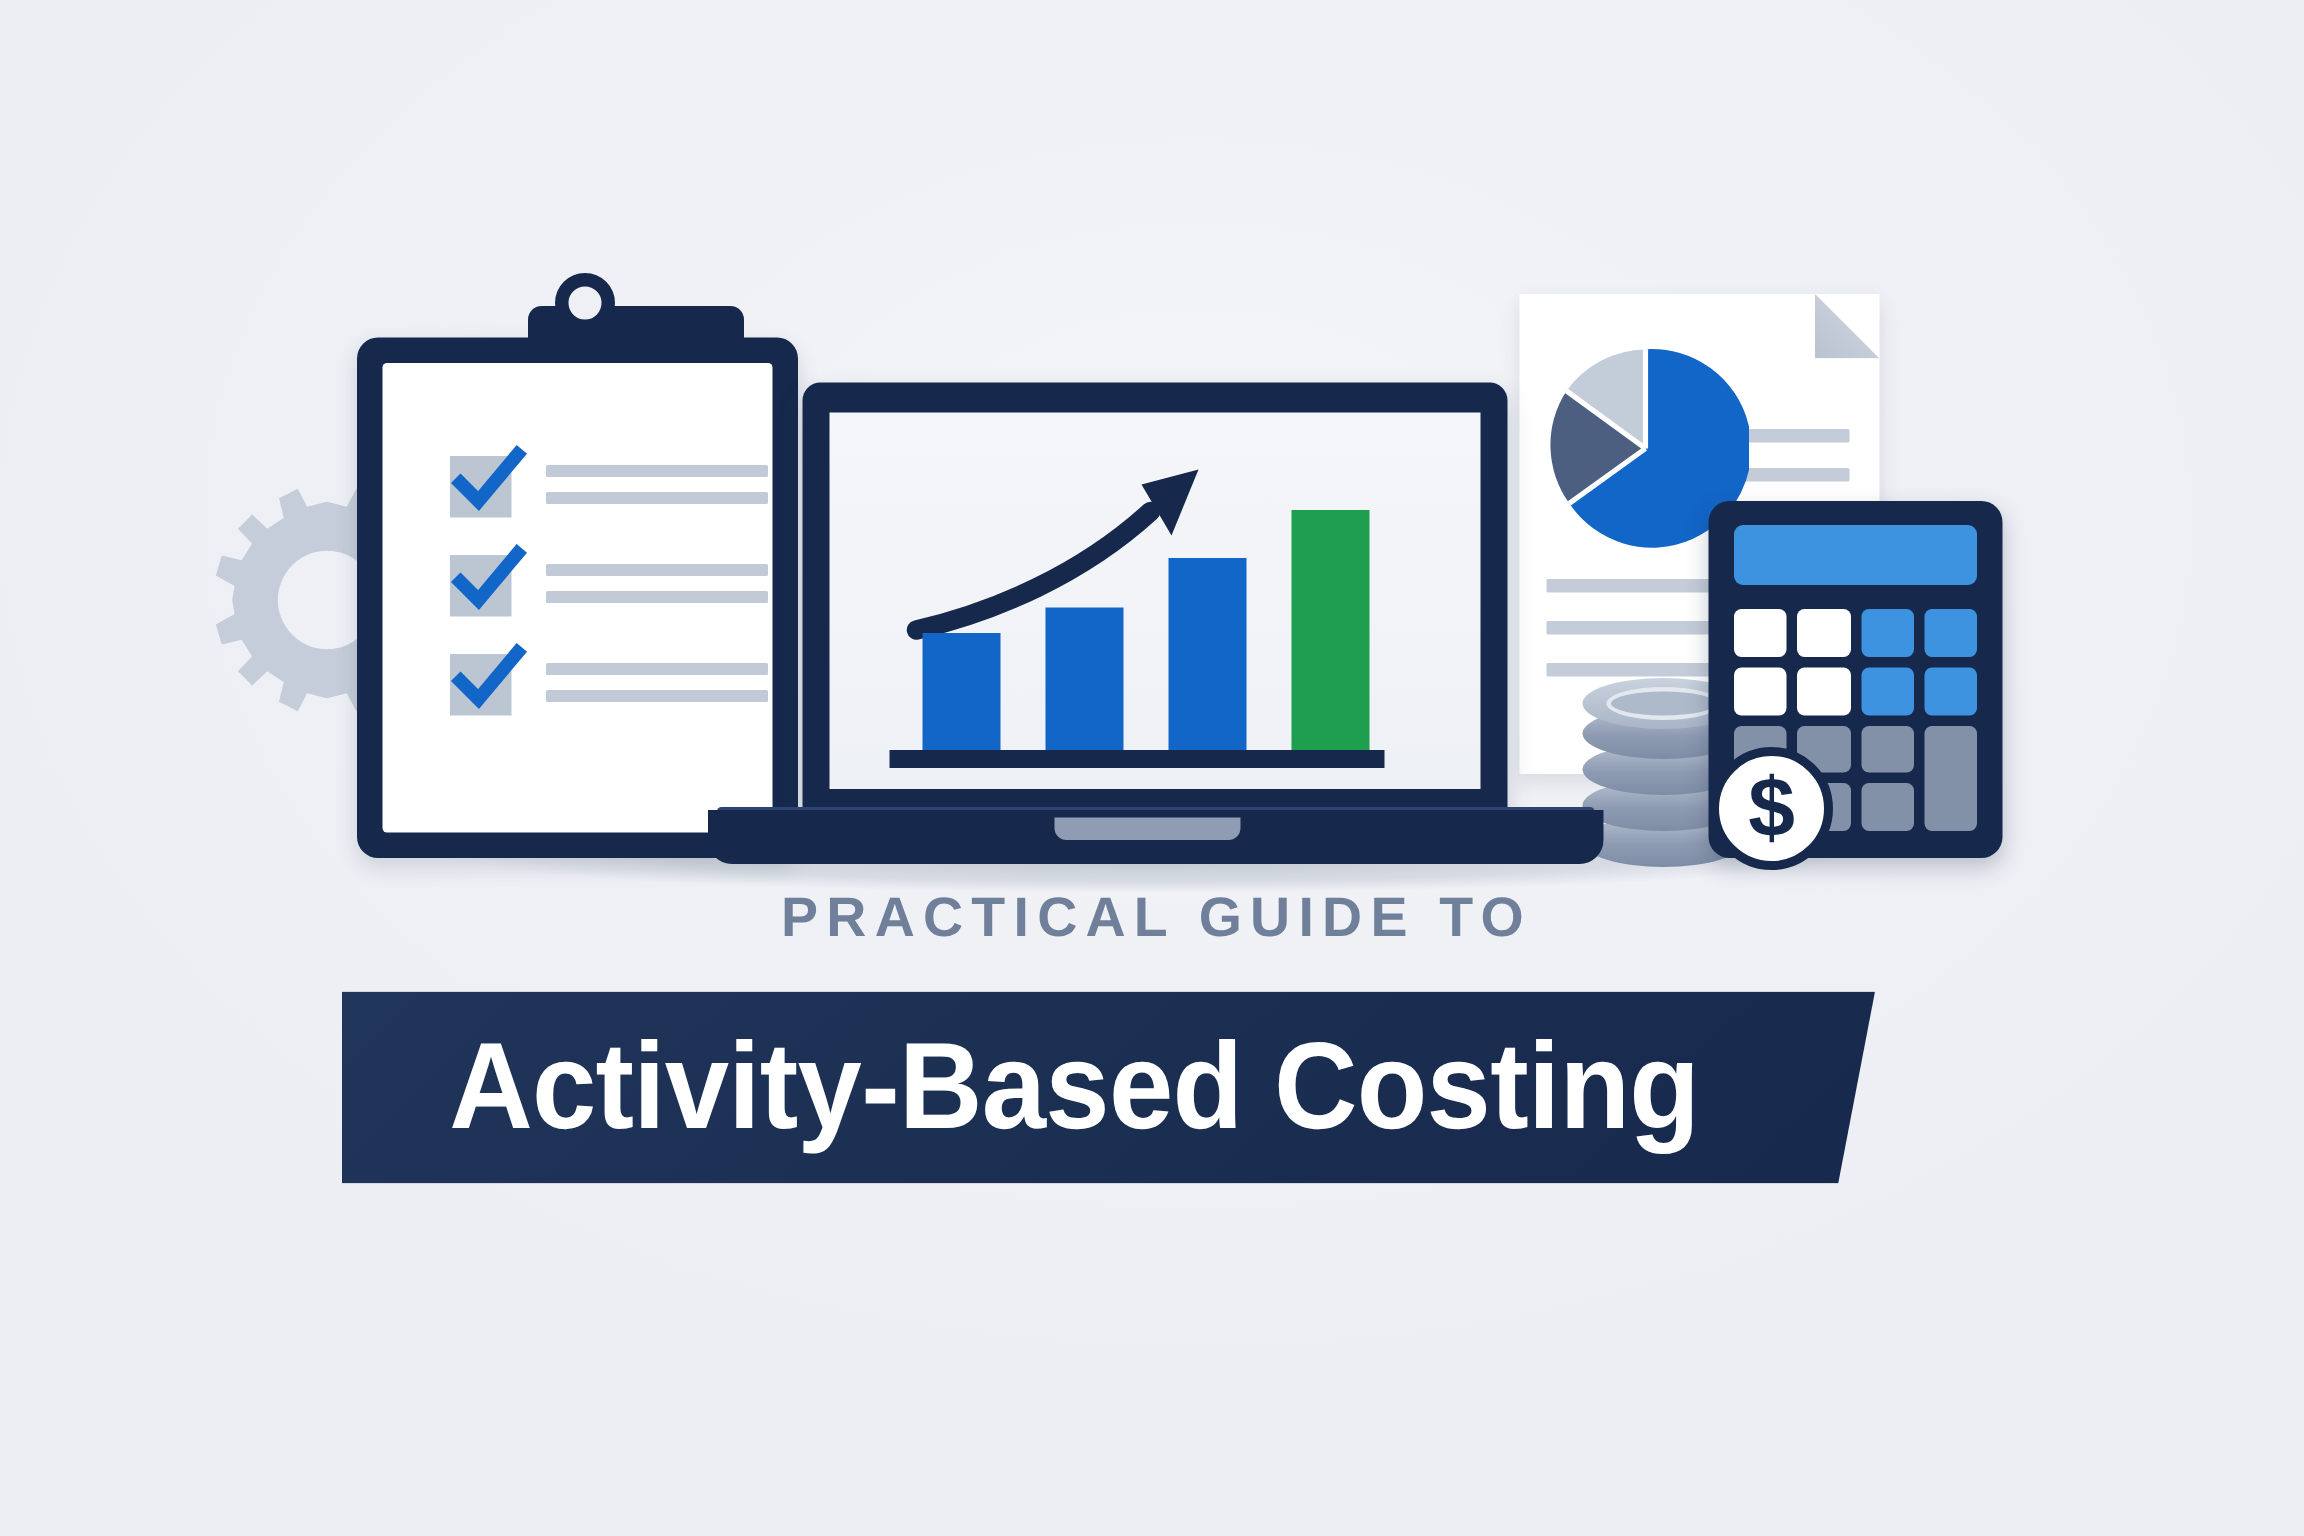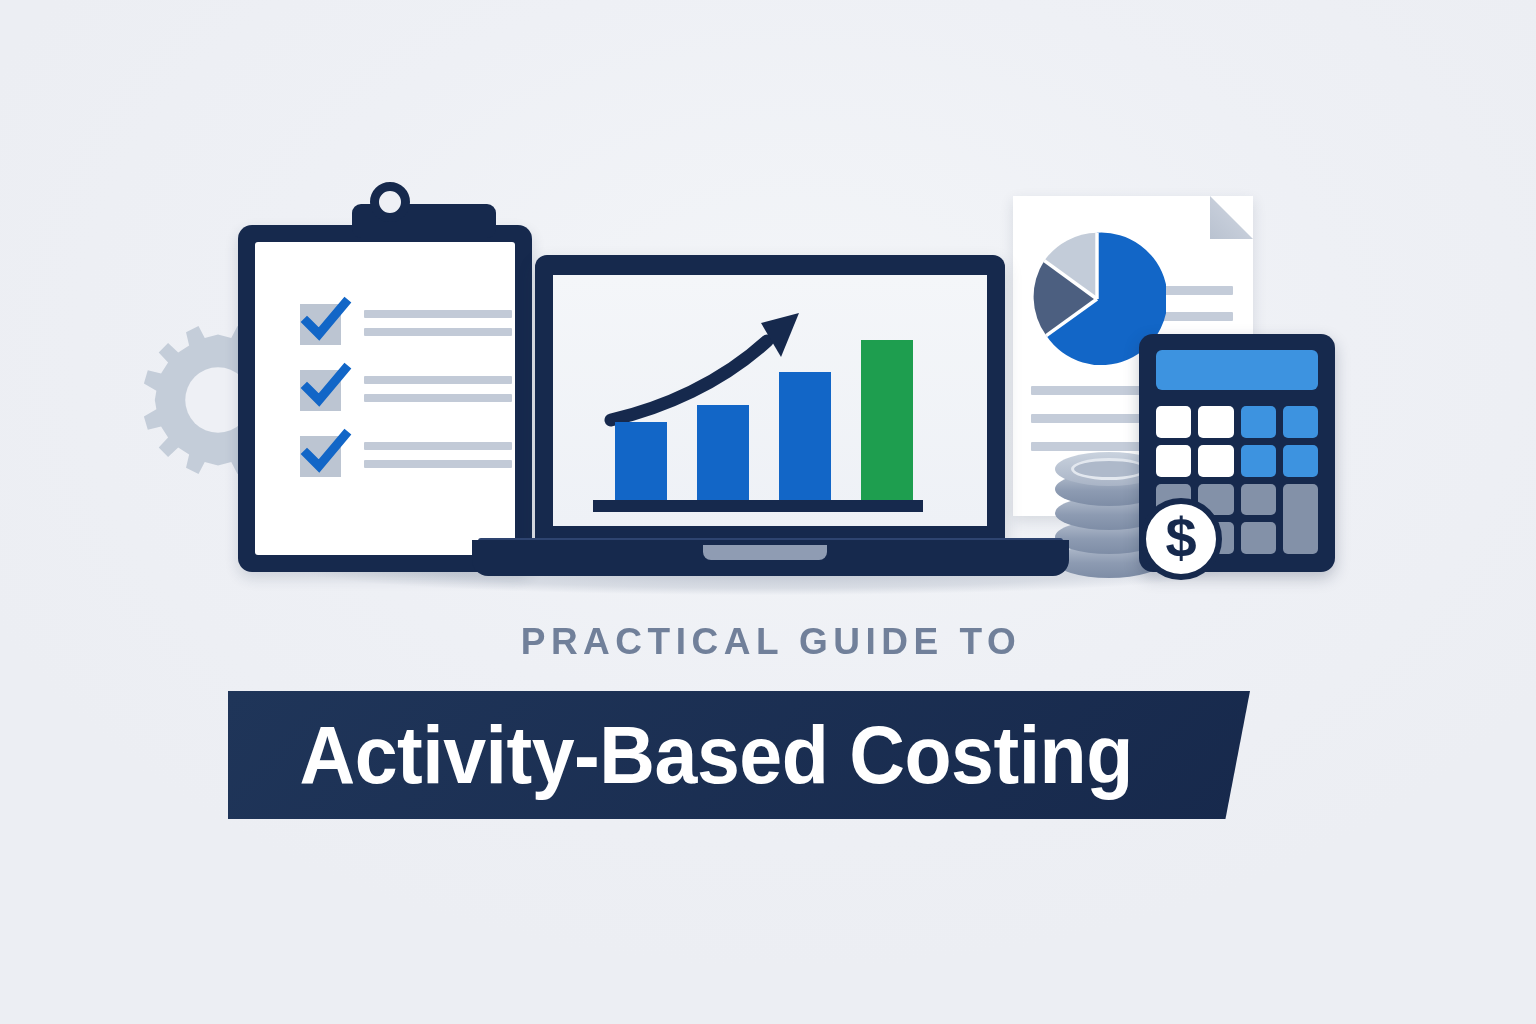--- a/index.html
+++ b/index.html
@@ -243,21 +243,21 @@
   }
   .calc-key { border-radius: 5px; }
   .k-white { background: #ffffff; }
   .k-blue  { background: #3d93e0; }
   .k-gray  { background: #8391a8; }
   .k-tall  { grid-row: span 2; }
 
   
   #title-block {
     position: absolute;
-    left: 0; top: 623px;
+    left: 0; top: 593px;
     width: 1536px;
   }
   #subtitle {
     text-align: center;
     font-size: 37px;
     font-weight: bold;
     letter-spacing: 5.5px;
     color: #71809a;
     line-height: 1;
     padding-left: 6px;

